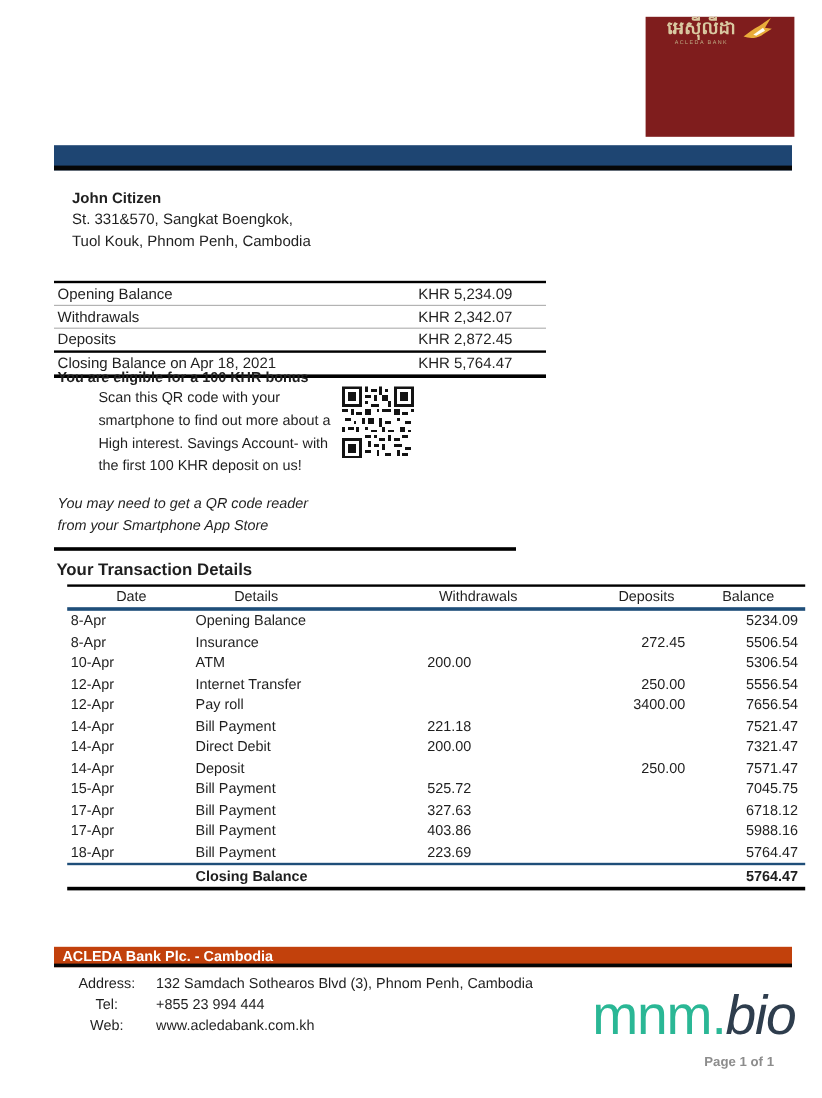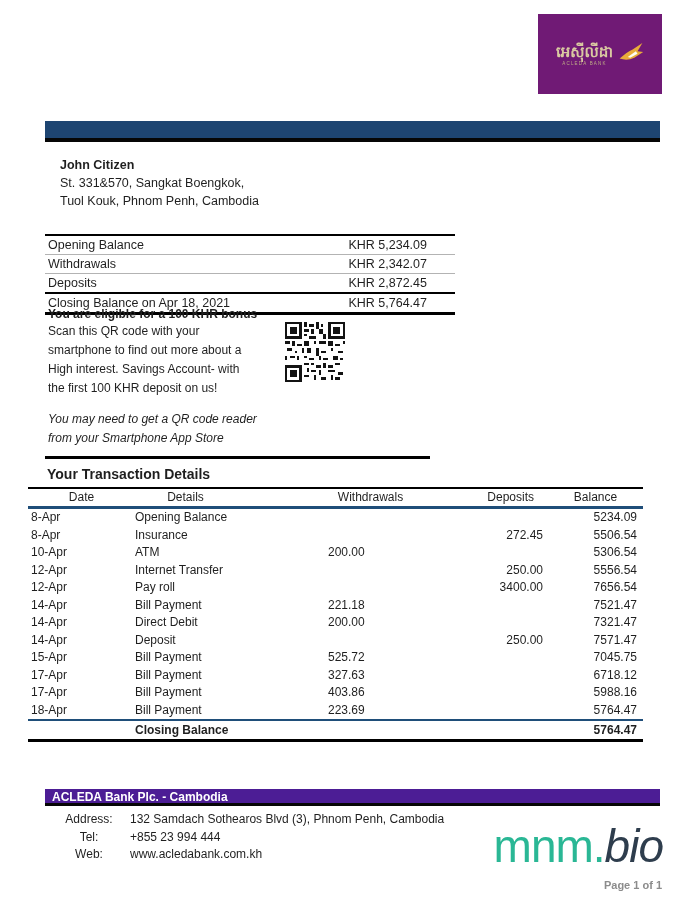--- a/index.html
+++ b/index.html
@@ -3,22 +3,22 @@
 <meta charset="utf-8">
 <style>
   html,body{margin:0;padding:0;background:#ffffff;}
   .page{
     position:relative;width:685px;height:915px;background:#ffffff;
     font-family:"Liberation Sans",sans-serif;color:#1f1f1f;overflow:hidden;
     box-sizing:border-box;
   }
   
   .logo-box{
-    position:absolute;top:14px;right:23px;width:124px;height:80px;
-    background:#701a75;display:flex;align-items:center;justify-content:center;
+    position:absolute;top:14px;right:23px;width:124px;height:100px;
+    background:#7f1d1d;display:flex;align-items:flex-start;justify-content:center;
   }
   .logo-row{display:flex;align-items:center;gap:5px;}
   .logo-text-col{display:flex;flex-direction:column;align-items:center;}
   .khmer{color:#d9c9a1;font-size:15px;font-weight:bold;line-height:17px;}
   .logo-sub{color:#bfae86;font-size:4.5px;letter-spacing:1.2px;margin-top:1px;}
   
   .header-bar{
     position:absolute;top:121px;left:45px;width:615px;height:17px;
     background:#1e4572;border-bottom:4px solid #060606;box-sizing:content-box;
   }
@@ -34,27 +34,27 @@
   .srow .slabel{padding-left:3px;flex:1;}
   .srow .svalue{text-align:right;padding-right:28px;}
   .srow.sep{border-bottom:1px solid #b3b3b3;}
   .srow.strong-sep{border-bottom:2px solid #000;}
   
   .promo{
     position:absolute;top:306px;left:45px;width:385px;
     border-bottom:3px solid #000;padding-bottom:8px;font-size:12px;
   }
   .promo-head{font-weight:bold;line-height:16px;padding-left:3px;}
-  .promo-line{line-height:19px;padding-left:3px;}
+  .promo-line{line-height:19px;padding-left:3px;margin-left:34px;}
   .promo-note{margin-top:12px;font-style:italic;}
   .promo-note div{line-height:19px;padding-left:3px;}
   .qr{position:absolute;left:240px;top:16px;width:60px;height:60px;}
   
   .tx-title{position:absolute;top:466px;left:47px;font-size:14px;font-weight:bold;}
-  .tx-table{position:absolute;top:487px;left:28px;width:615px;font-size:12px;}
+  .tx-table{position:absolute;top:487px;left:56px;width:615px;font-size:12px;}
   .tx-grid{display:grid;grid-template-columns:107px 193px 85px 135px 95px;}
   .tx-header{
     border-top:2px solid #000;border-bottom:3px solid #1f4e79;
     height:17px;line-height:17px;
   }
   .tx-header span{text-align:center;}
   .tx-header .h-details{padding-right:92px;}
   .tx-header .h-deposits{text-align:right;padding-right:14px;}
   .tx-row{height:17.5px;line-height:17.5px;}
   .c-date{text-align:left;padding-left:3px;}
@@ -62,36 +62,36 @@
   .c-wd{padding-right:4px;}
   .c-dep{text-align:right;padding-right:5px;}
   .c-bal{text-align:right;padding-right:6px;}
   .tx-closing{
     border-top:2.5px solid #1f4e79;border-bottom:3px solid #000;
     height:18px;line-height:18px;font-weight:bold;
   }
   
   .footer-bar{
     position:absolute;top:789px;left:45px;width:615px;height:17px;
-    background:#4c1d95;border-bottom:3px solid #060606;
+    background:#c2410c;border-bottom:3px solid #060606;
     color:#ffffff;font-weight:bold;font-size:12px;line-height:17px;
     padding-left:7px;box-sizing:border-box;
   }
   .contact{position:absolute;top:811px;left:48px;font-size:12px;text-align:center;}
   .contact-row{display:flex;height:17.5px;line-height:17.5px;}
   .contact-row .clabel{width:82px;}
   
   .watermark{
     position:absolute;top:822px;right:22px;font-size:46px;font-weight:normal;
     letter-spacing:-1px;line-height:48px;
   }
   .wm-prefix{color:#2ab795;}
   .wm-suffix{color:#2e3d4d;font-style:italic;}
   .page-num{
-    position:absolute;top:879px;right:23px;font-size:11px;
+    position:absolute;top:879px;right:40px;font-size:11px;
     color:#8c8c8c;font-weight:bold;
   }
 </style>
 </head>
 <body>
 
 <div class="page">
 
   <div class="logo-box">
     <div class="logo-row">

